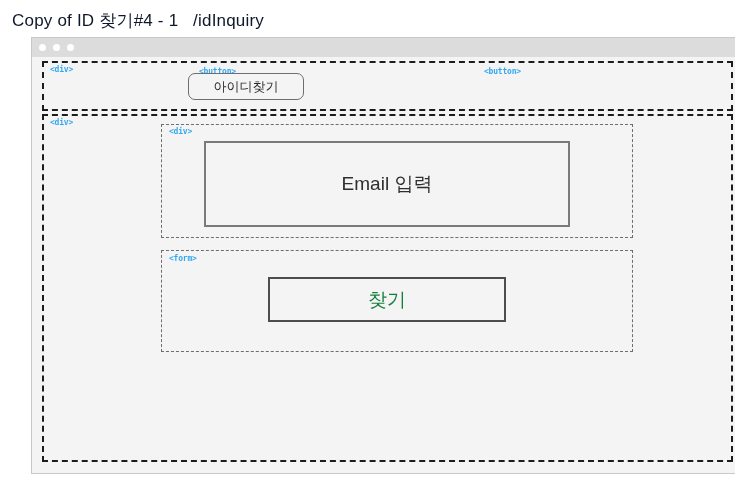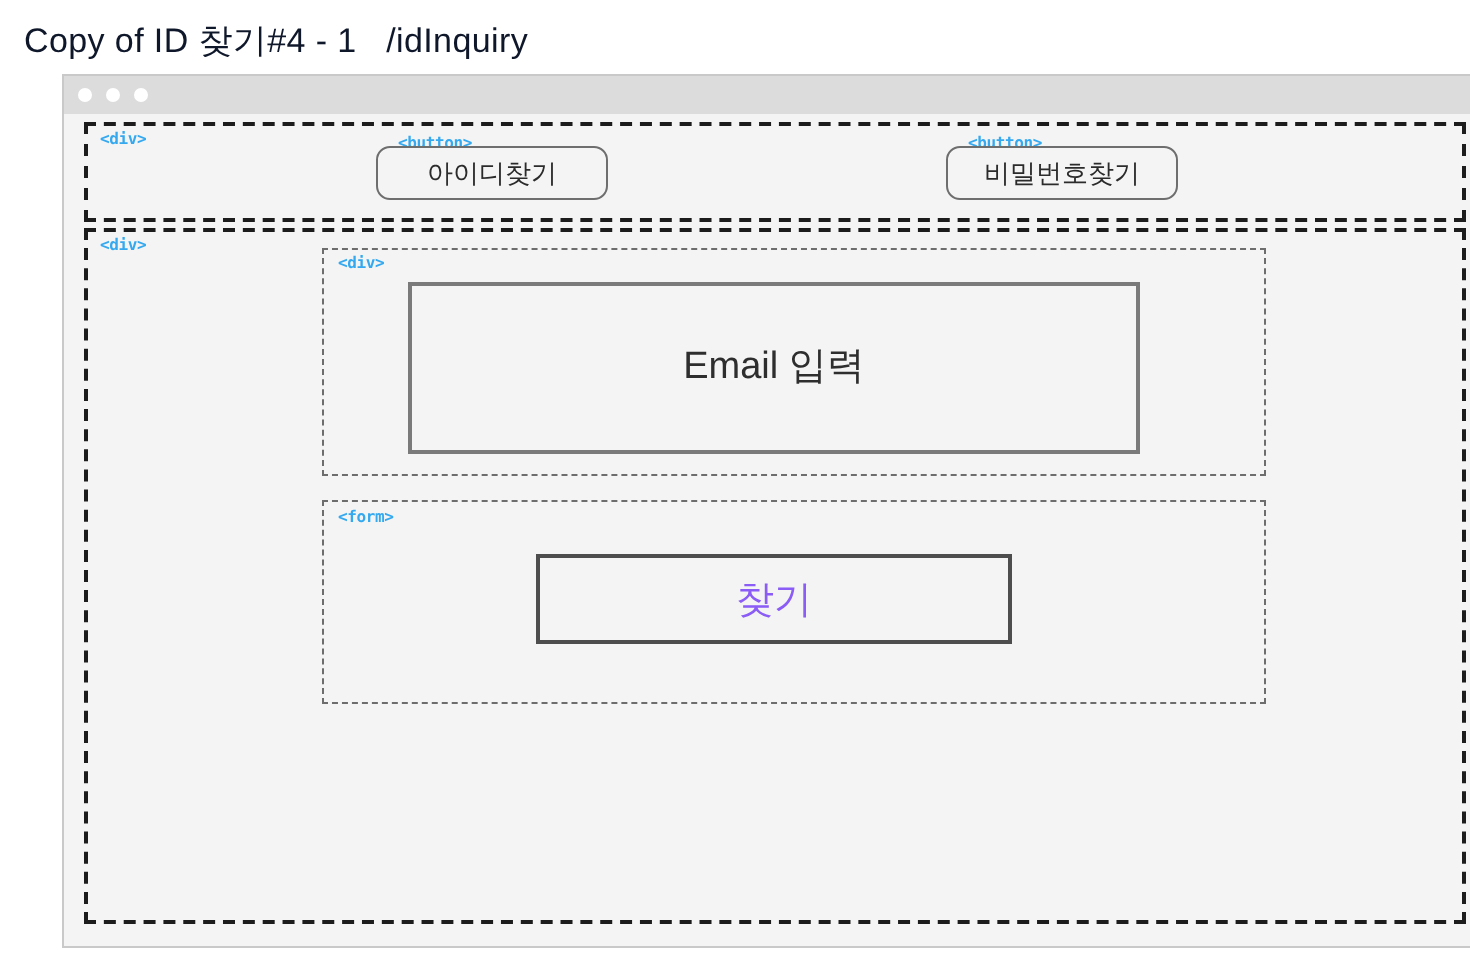--- a/index.html
+++ b/index.html
@@ -180,21 +180,21 @@
     left: 236px;
     top: 239px;
     width: 238px;
     height: 45px;
     box-sizing: border-box;
     background: #f4f4f4;
     border: 2px solid #4d4d4d;
     border-radius: 0;
     font-family: "Liberation Sans", sans-serif;
     font-size: 19px;
-    color: #8b5cf6;
+    color: #15803d;
     display: flex;
     align-items: center;
     justify-content: center;
     padding: 0;
     cursor: pointer;
   }
   #tag-submit-button { left: 248px; top: 243px; }
 </style>
 </head>
 <body>
@@ -211,21 +211,20 @@
     </div>
   </div>
 
   <div class="region region-outer" id="section-tabs"></div>
   <span class="tag" id="tag-section-tabs">&lt;div&gt;</span>
 
   <span class="tag" id="tag-btn-id-find">&lt;button&gt;</span>
   <button class="tab-button" id="btn-id-find">아이디찾기</button>
 
   <span class="tag" id="tag-btn-pw-find">&lt;button&gt;</span>
-  <button class="tab-button" id="btn-pw-find">비밀번호찾기</button>
 
   <div class="region region-outer" id="section-body"></div>
   <span class="tag" id="tag-section-body">&lt;div&gt;</span>
 
   <div class="region region-inner" id="block-email"></div>
   <span class="tag" id="tag-block-email">&lt;div&gt;</span>
 
   <span class="tag" id="tag-email-input">&lt;input&gt;</span>
   <input class="email-input" id="email-input" type="text" placeholder="Email 입력" style="">
 

